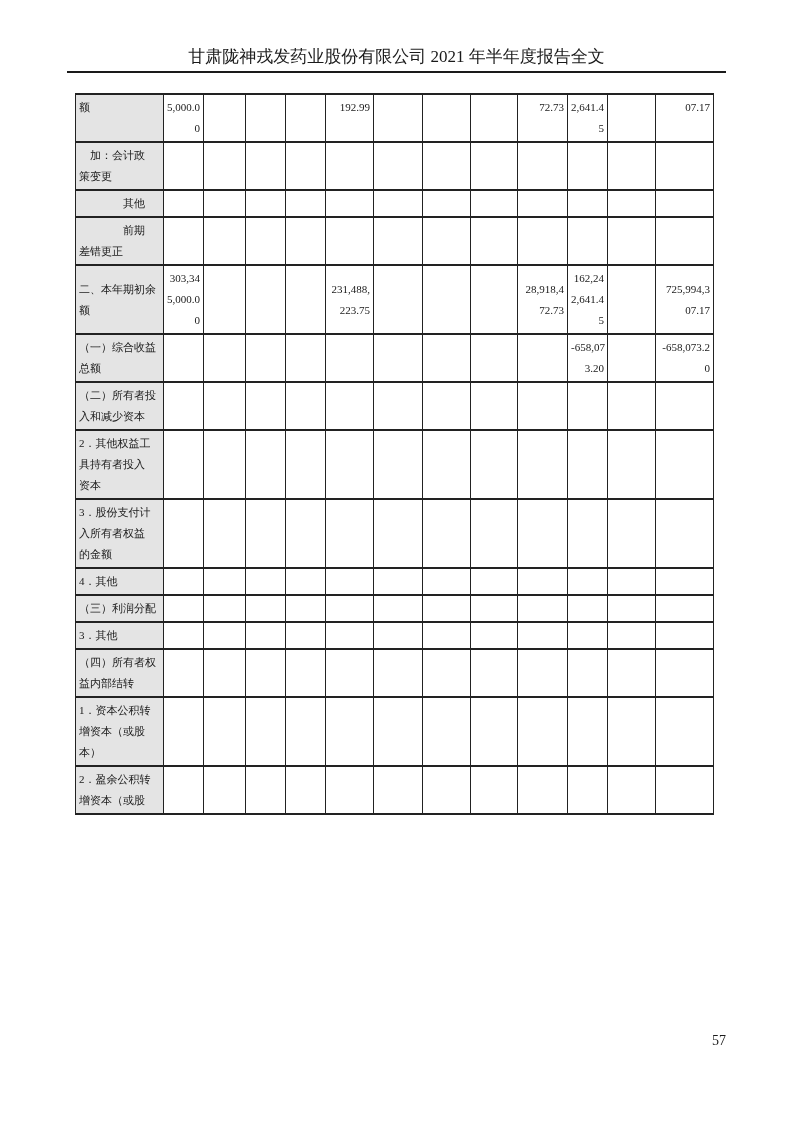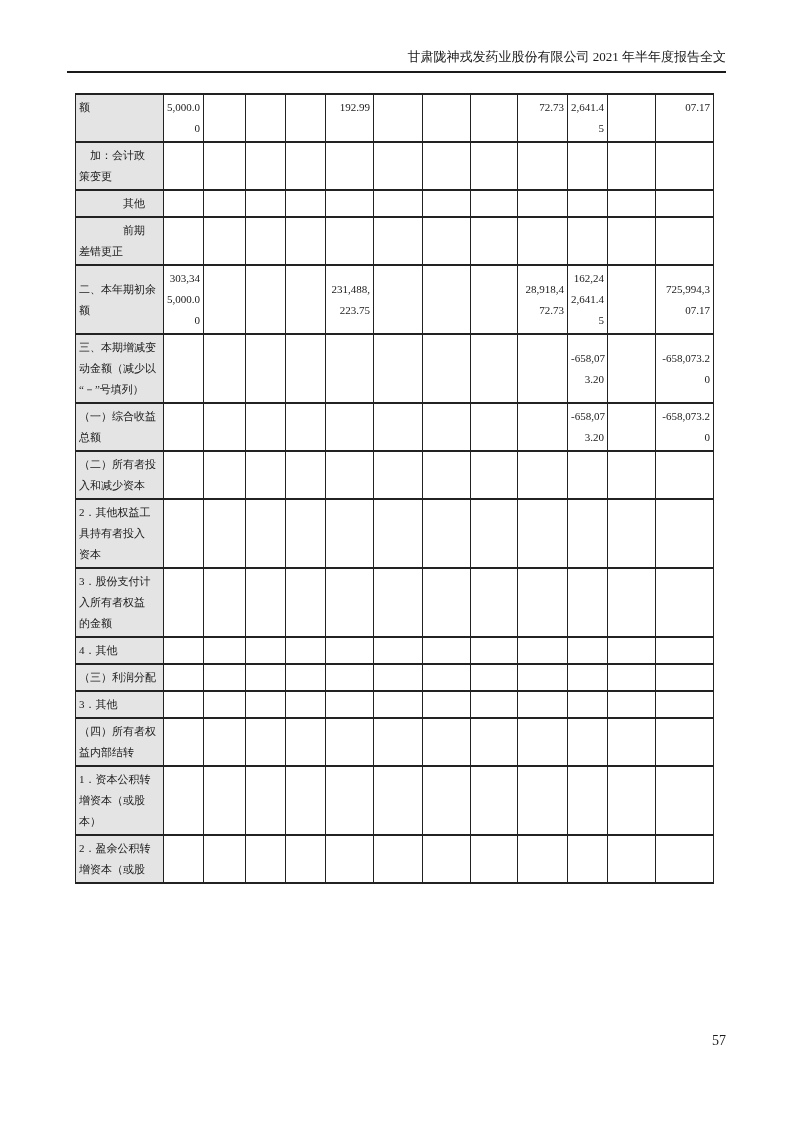--- a/index.html
+++ b/index.html
@@ -2,21 +2,21 @@
 <html><head>
 <meta charset="utf-8">
 <style>
   html,body{margin:0;padding:0;background:#888;}
   .page{
     position:relative;width:793px;height:1122px;margin:0 auto;background:#ffffff;
     font-family:"Liberation Serif","DejaVu Serif",serif;color:#1a1a1a;overflow:hidden;
   }
   .header-title{
     position:absolute;top:48px;left:67px;width:659px;
-    text-align:right;font-size:13px;line-height:18px;white-space:nowrap;
+    text-align:center;font-size:17px;line-height:18px;white-space:nowrap;
   }
   .header-rule{
     position:absolute;top:71px;left:67px;width:659px;height:0;
     border-top:2px solid #1a1a1a;
   }
   table.equity{
     position:absolute;top:93px;left:75px;width:638px;
     border-collapse:collapse;table-layout:fixed;
   }
   table.equity td{
@@ -149,39 +149,20 @@
           <td class="num">28,918,4
 72.73</td>
           <td class="num">162,24
 2,641.4
 5</td>
           <td class="num"></td>
           <td class="num">725,994,3
 07.17</td>
         </tr>
         <tr>
-          <td class="label">三、本期增减变
-动金额（减少以
-“－”号填列）</td>
-          <td class="num"></td>
-          <td class="num"></td>
-          <td class="num"></td>
-          <td class="num"></td>
-          <td class="num"></td>
-          <td class="num"></td>
-          <td class="num"></td>
-          <td class="num"></td>
-          <td class="num"></td>
-          <td class="num">-658,07
-3.20</td>
-          <td class="num"></td>
-          <td class="num">-658,073.2
-0</td>
-        </tr>
-        <tr>
           <td class="label">（一）综合收益
 总额</td>
           <td class="num"></td>
           <td class="num"></td>
           <td class="num"></td>
           <td class="num"></td>
           <td class="num"></td>
           <td class="num"></td>
           <td class="num"></td>
           <td class="num"></td>

